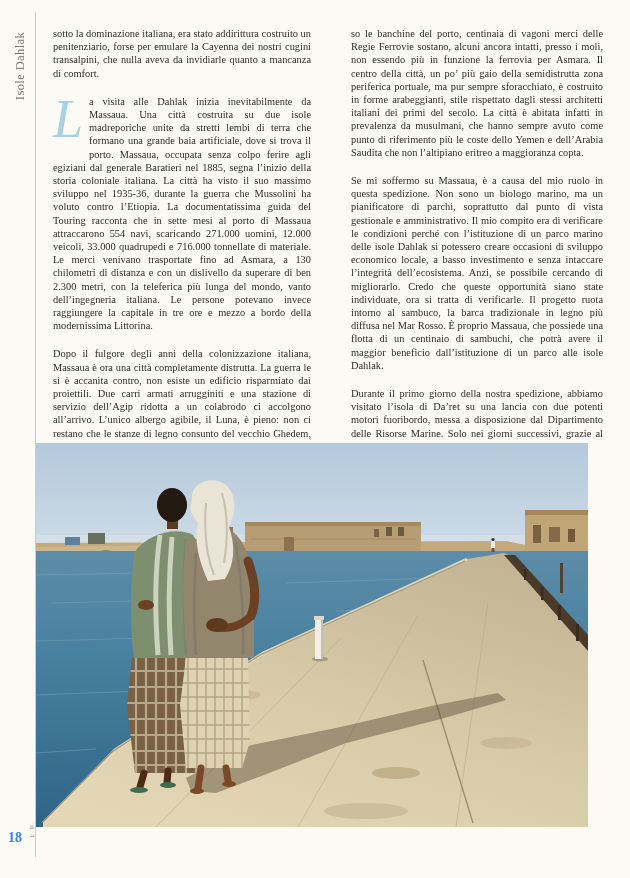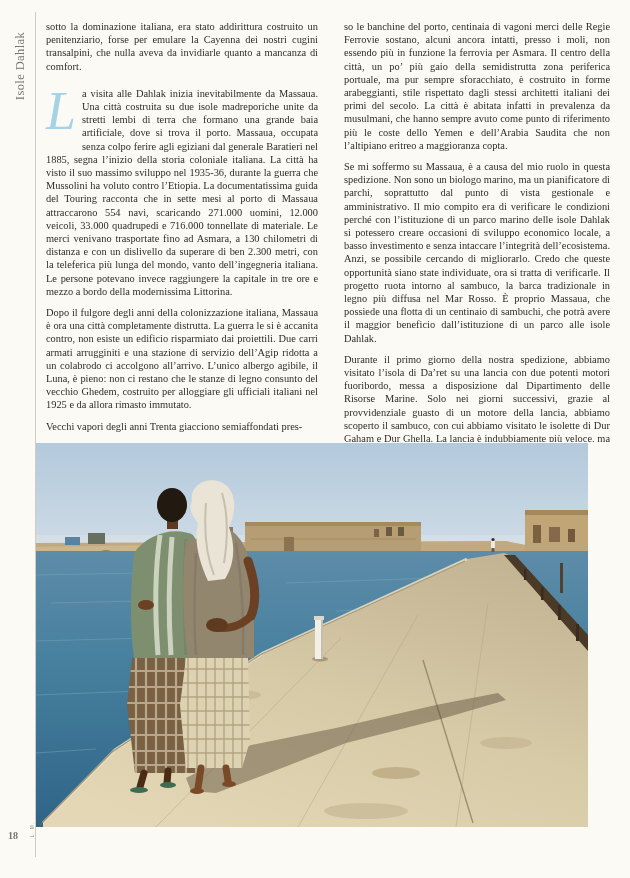--- a/index.html
+++ b/index.html
@@ -8,29 +8,29 @@
     background:#fbfaf5;overflow:hidden;
     font-family:"Liberation Serif","DejaVu Serif",serif;
     color:#2f2d27;
   }
   .vrule{position:absolute;left:35px;top:12px;width:1px;height:845px;background:#cfccc4;}
   .margin-title{
     position:absolute;left:-28px;top:57px;width:100px;height:18px;
     transform:rotate(-90deg);
     font-size:12.5px;letter-spacing:.4px;color:#7b786f;text-align:center;
   }
-  .page-number{position:absolute;left:8px;top:830px;font-size:10px;color:#737373;font-weight:bold;}
+  .page-number{position:absolute;left:8px;top:830px;font-size:14px;color:#3b82f6;font-weight:bold;}
   .col{
     position:absolute;top:12px;width:288px;height:430px;overflow:hidden;
     font-size:10.4px;line-height:13.2px;text-align:justify;
     text-justify:inter-word;
   }
   .col-left{left:38px;}
   .col-right{left:336px;width:282px;font-family:Liberation Serif, serif;}
-  .col p{margin:8px;}
+  .col p{margin:15px;}
   .col p.section-gap{margin-top:14px;}
   .dropcap{
     float:left;font-size:54px;line-height:42px;height:50px;
     padding:3px 6px 0 0;font-style:italic;color:#a6d2e6;
     font-family:"Liberation Serif","DejaVu Serif",serif;
   }
   .photo{
     position:absolute;left:36px;top:443px;width:552px;height:384px;
     overflow:hidden;background:#bcd0de;
   }

